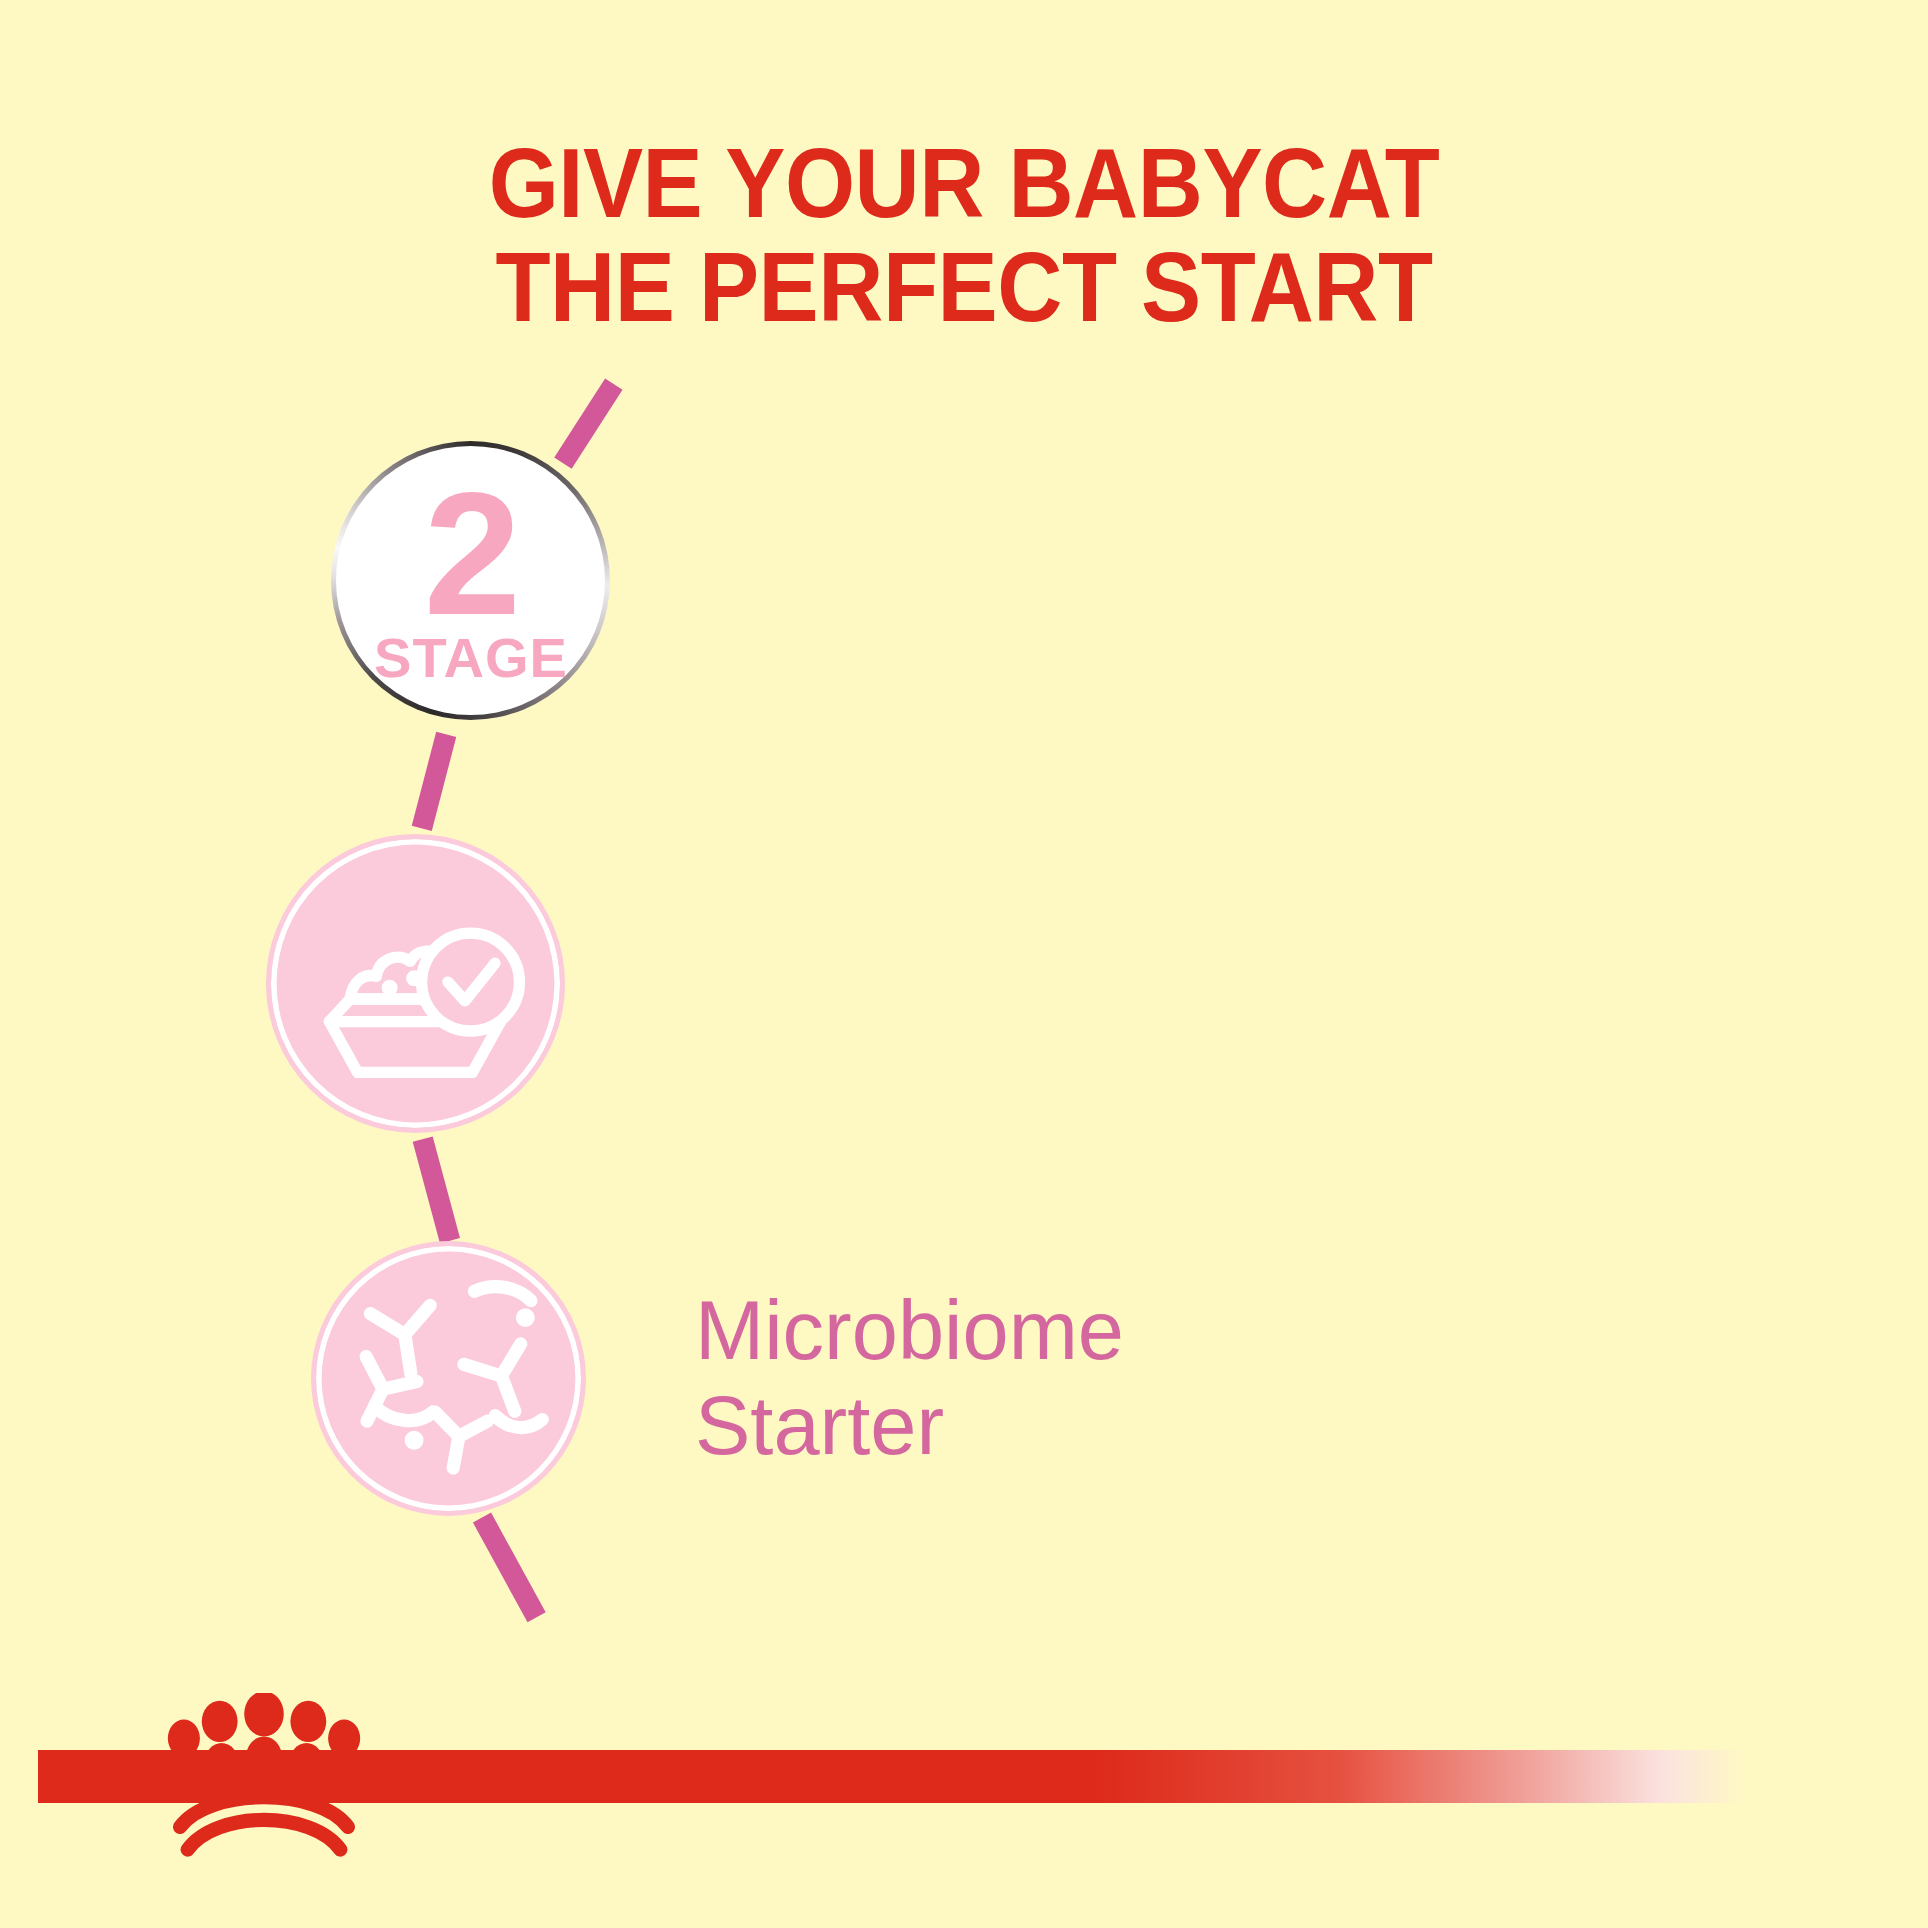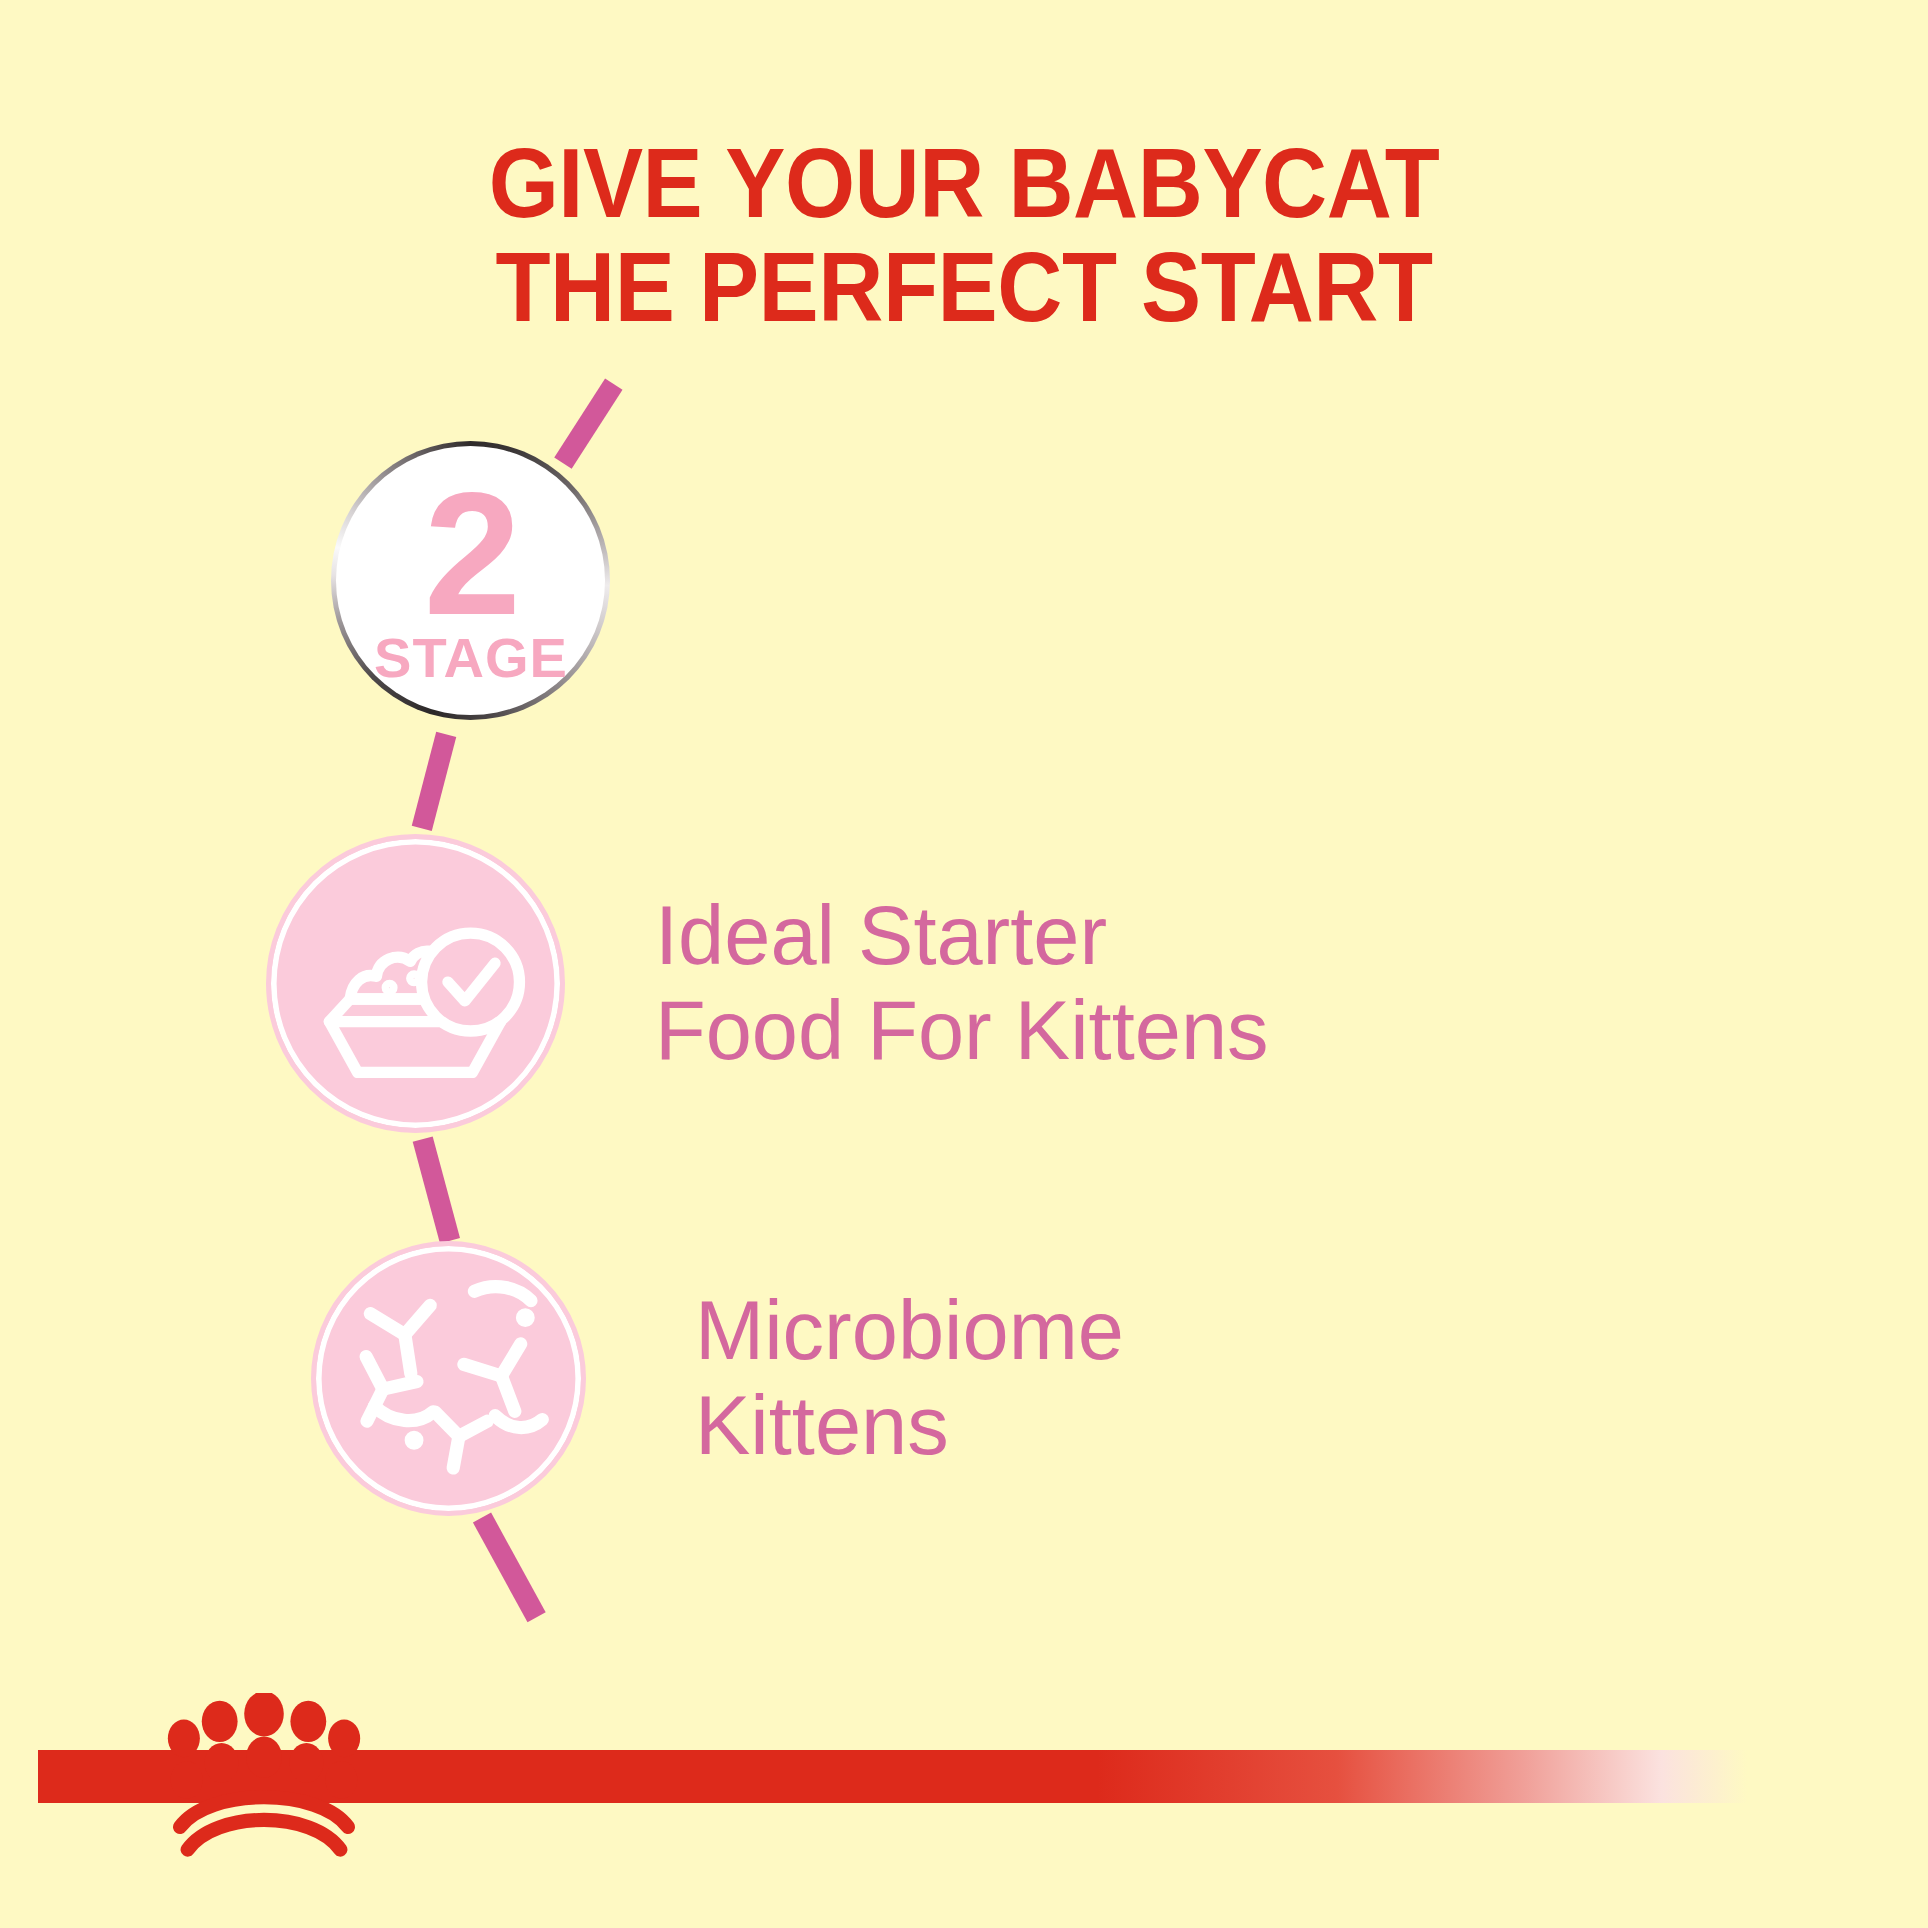--- a/index.html
+++ b/index.html
@@ -234,22 +234,20 @@
             <circle cx="126" cy="158" r="4.5" stroke-width="8"></circle>
             <circle cx="152" cy="148" r="4.5" stroke-width="8"></circle>
             <circle cx="176" cy="160" r="4.5" stroke-width="8"></circle>
 
             <circle cx="212" cy="152" r="52" fill="#fbcbdb"></circle>
             <path d="M188 152 L206 172 L238 132"></path>
           </g>
         </svg>
       </div>
     </div>
-    <div class="benefit-label">Ideal Starter
-Food For Kittens</div>
   </div>
 
   <div class="benefit" id="benefit-micro">
     <div class="benefit-icon-wrap">
       <div class="icon-disc">
         <svg viewBox="0 0 280 280" xmlns="http://www.w3.org/2000/svg">
           <g fill="none" stroke="#ffffff" stroke-width="14" stroke-linecap="round" stroke-linejoin="round">
 
             <g transform="translate(94,92) rotate(-6)">
               <path d="M-34 -24 L0 2 L30 -26"></path>
@@ -275,21 +273,21 @@
             <path d="M62 170 C80 188 108 190 124 176"></path>
             <path d="M190 180 C206 196 226 196 240 184"></path>
 
             <circle cx="222" cy="76" r="5" stroke-width="10"></circle>
             <circle cx="104" cy="206" r="5" stroke-width="10"></circle>
           </g>
         </svg>
       </div>
     </div>
     <div class="benefit-label">Microbiome
-Kittens</div>
+Starter</div>
   </div>
 
   <div class="brand-bar"></div>
   <div class="brand-crown">
     <svg viewBox="0 0 210 178" xmlns="http://www.w3.org/2000/svg">
       <g fill="#dd2a1b">
 
         <ellipse cx="105" cy="22" rx="21" ry="24"></ellipse>
         <ellipse cx="58" cy="30" rx="19" ry="22"></ellipse>
         <ellipse cx="152" cy="30" rx="19" ry="22"></ellipse>

